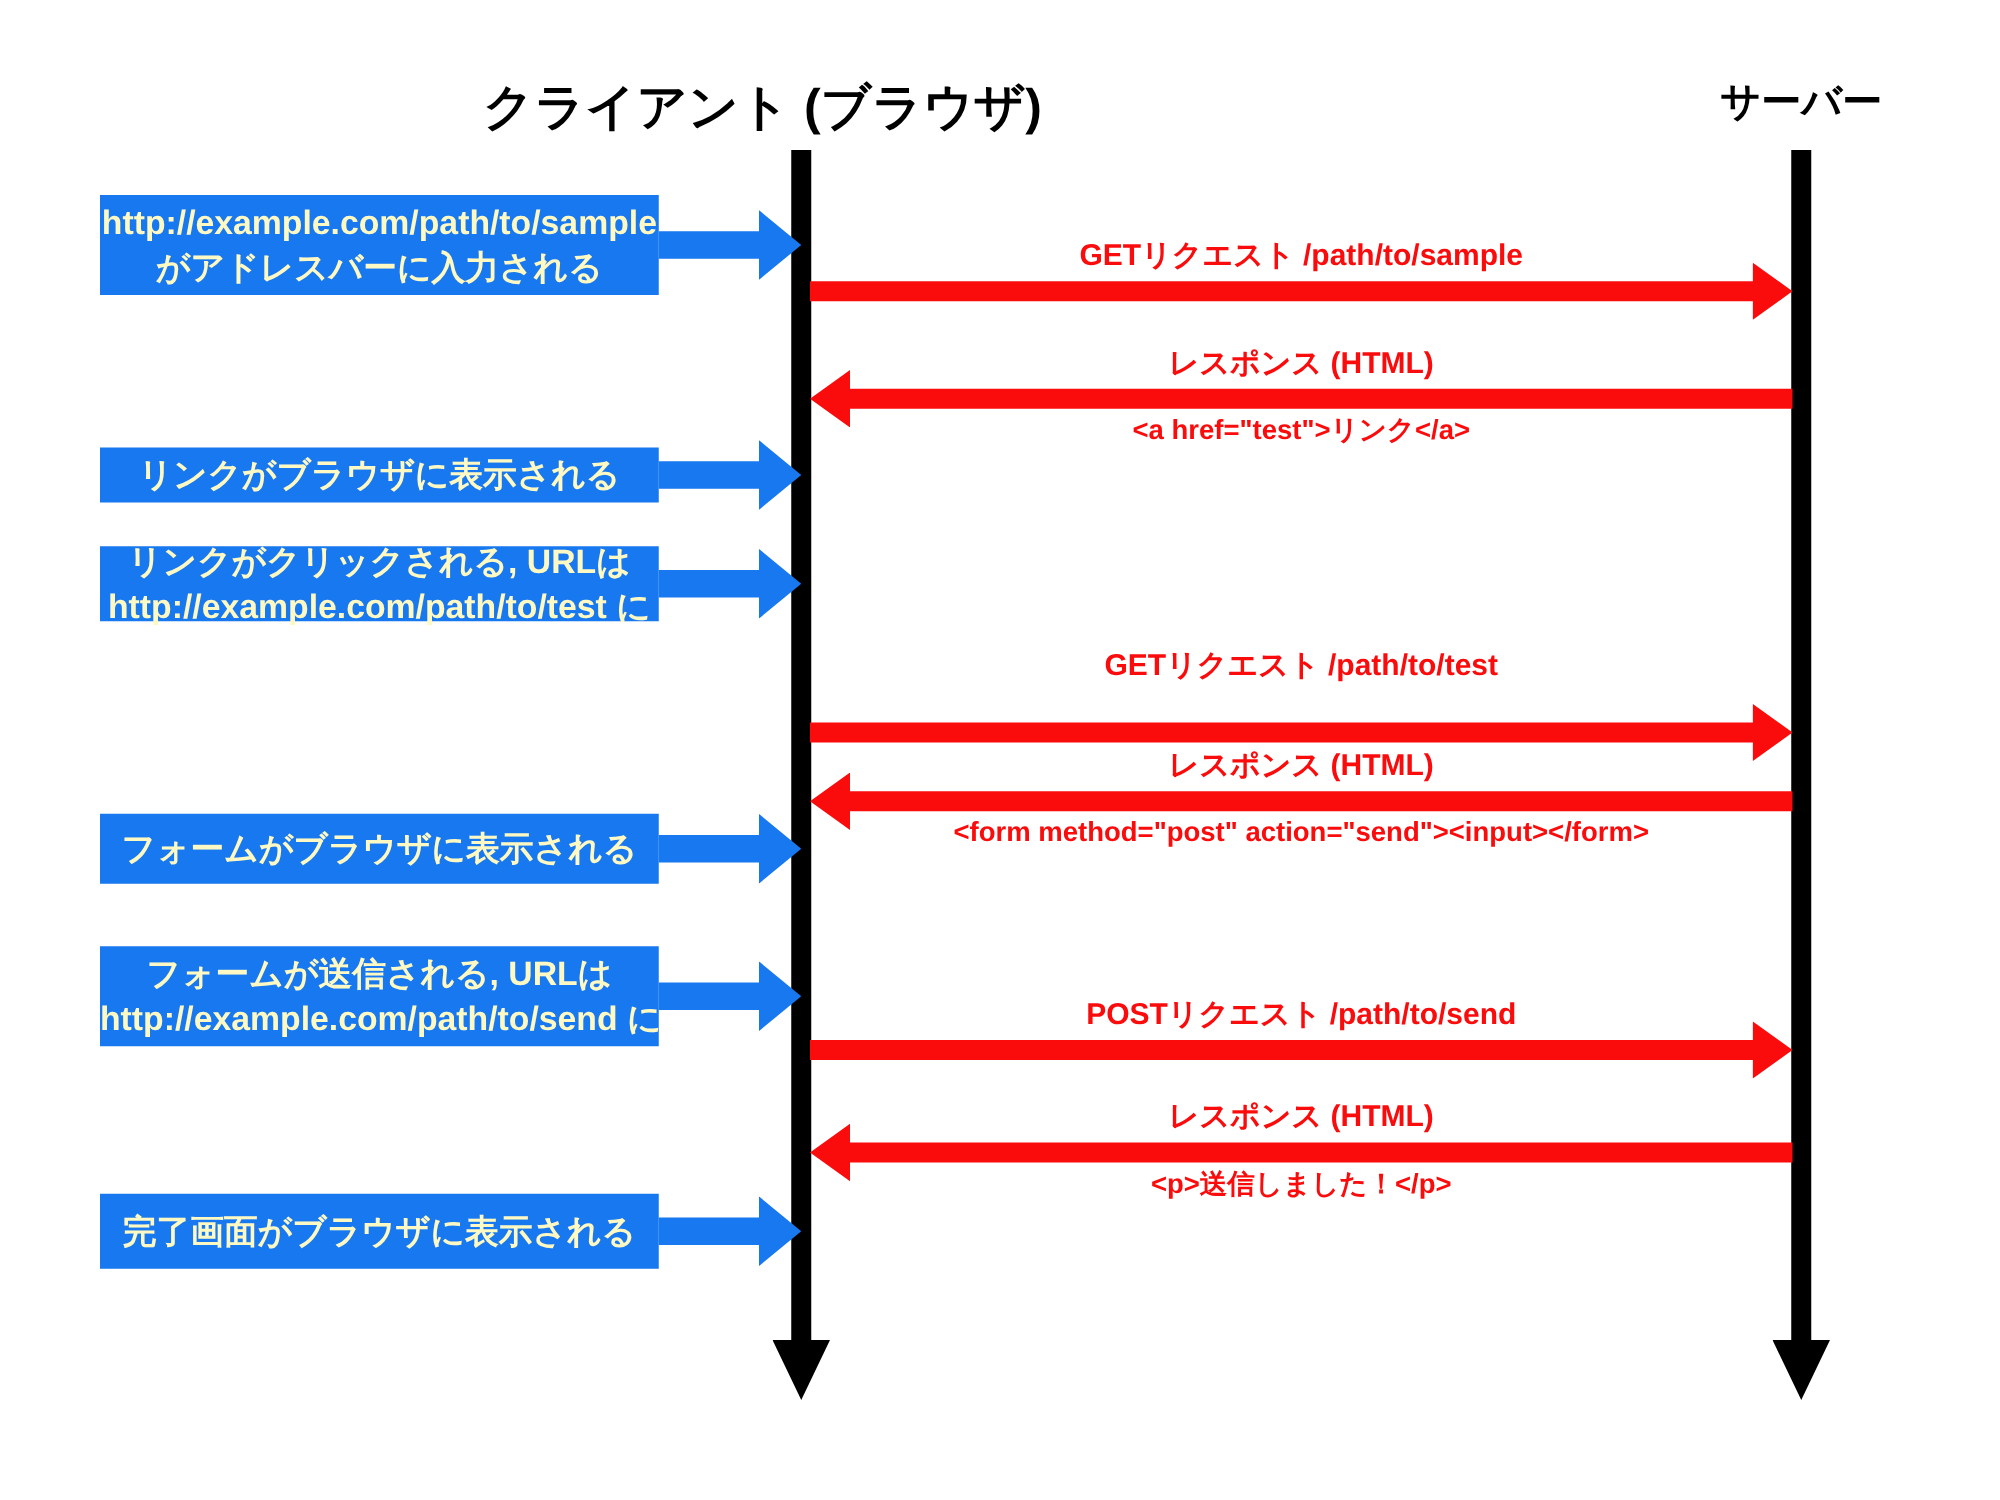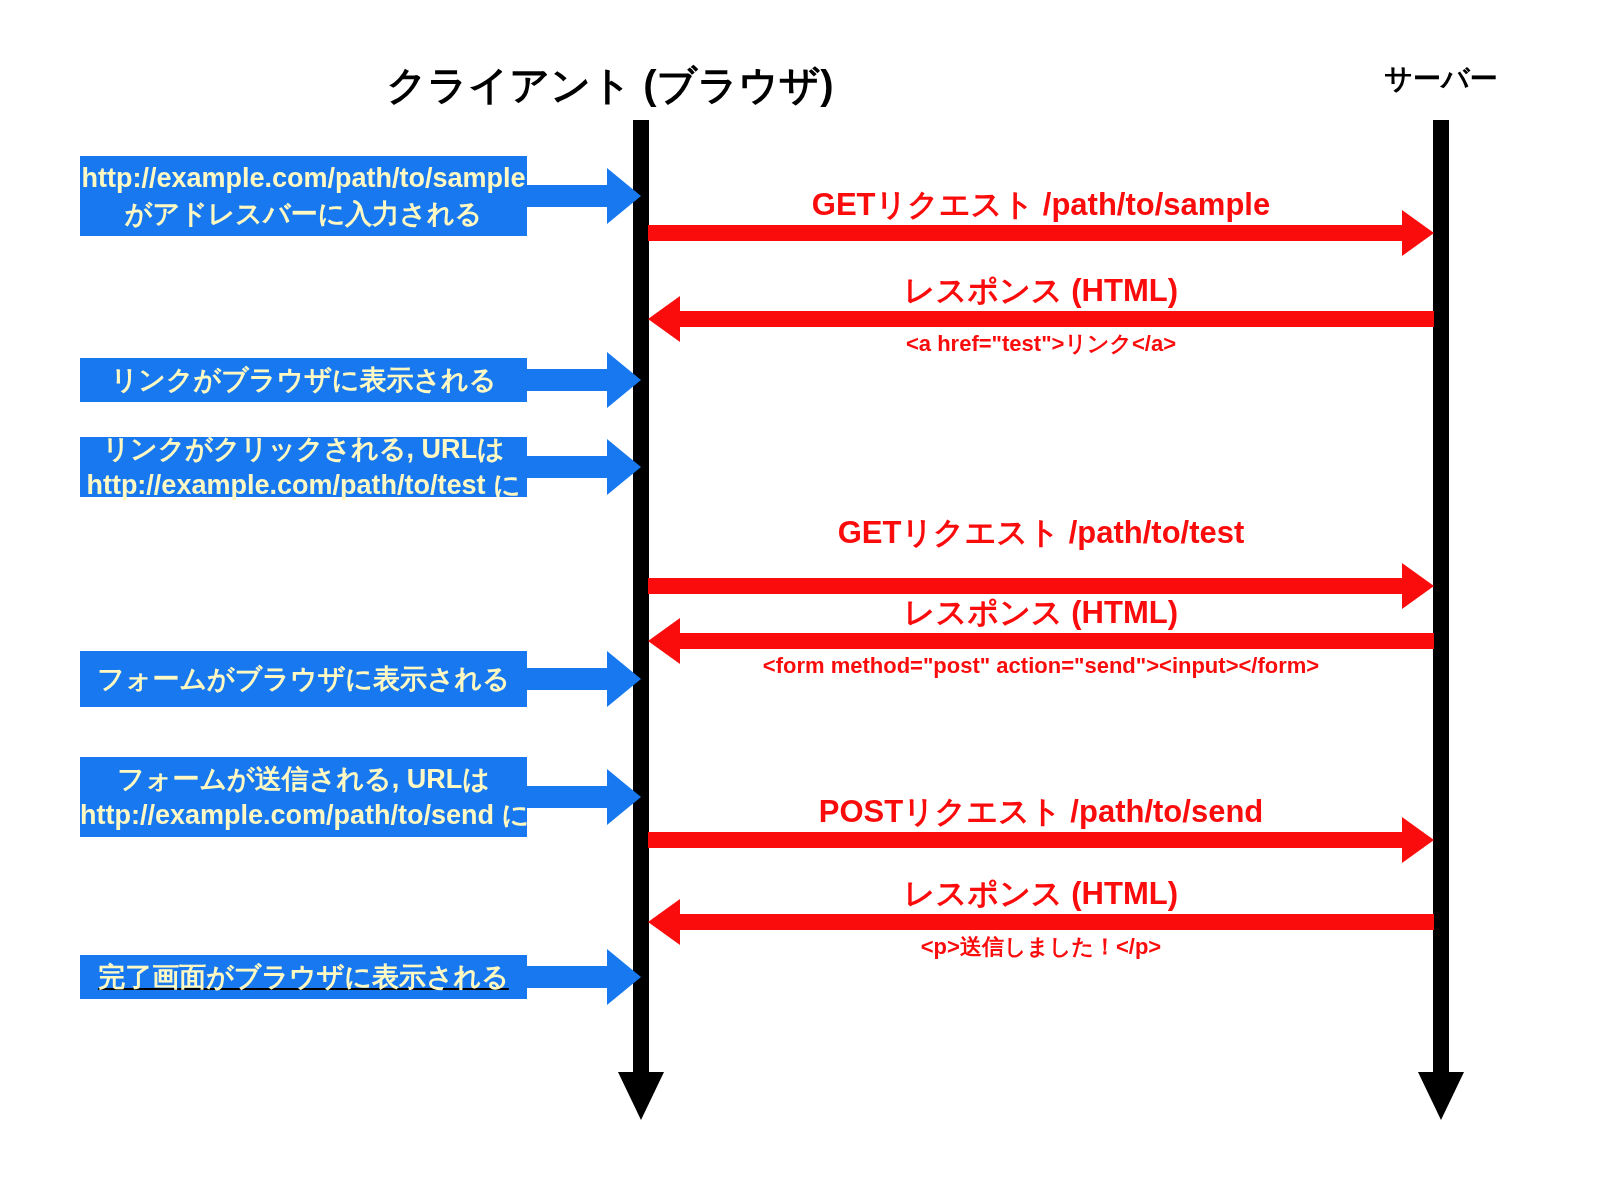--- a/index.html
+++ b/index.html
@@ -10,40 +10,40 @@
   }
   html,body{margin:0;padding:0;background:#e8e8e8;}
   .canvas{
     position:relative;width:1600px;height:1200px;background:var(--bg);
     overflow:hidden;margin:0 auto;
     font-family:"Liberation Sans","DejaVu Sans",sans-serif;
   }
   
   .actor-title{position:absolute;font-weight:bold;color:#000000;text-align:center;white-space:nowrap;}
   .actor-title.client{left:330px;width:560px;top:58px;font-size:40px;}
-  .actor-title.server{left:1281px;width:320px;top:60px;font-size:28px;}
+  .actor-title.server{left:1281px;width:320px;top:60px;font-size:32px;}
   
   .lifeline{position:absolute;top:120px;width:46px;height:1000px;}
   .lifeline.client{left:618px;}
   .lifeline.server{left:1418px;}
   .lifeline-shaft{position:absolute;left:15px;top:0;width:16px;height:952px;background:var(--black);}
   .lifeline-head{position:absolute;left:0;bottom:0;width:46px;height:48px;background:var(--black);
     clip-path:polygon(0 0,100% 0,50% 100%);}
   
   .event{position:absolute;left:80px;width:561px;display:flex;align-items:center;}
   .event-box{width:447px;height:100%;background:var(--blue);color:#fef9c3;display:flex;
     flex-direction:column;justify-content:center;text-align:center;
     font-weight:bold;font-size:27px;line-height:36px;white-space:nowrap;}
   .event-arrow{width:114px;height:56px;position:relative;flex:none;}
   .event-arrow-shaft{position:absolute;left:0;top:17px;width:84px;height:22px;background:var(--blue);}
   .event-arrow-head{position:absolute;right:0;top:0;width:34px;height:56px;background:var(--blue);
     clip-path:polygon(0 0,100% 50%,0 100%);}
   
   .msg{position:absolute;left:648px;width:786px;display:flex;flex-direction:column;align-items:center;}
-  .msg-label{font-size:31px;font-weight:bold;color:var(--red);height:34px;line-height:34px;white-space:nowrap;}
+  .msg-label{font-size:24px;font-weight:bold;color:var(--red);height:34px;line-height:34px;white-space:nowrap;}
   .msg-arrow{width:100%;height:46px;position:relative;margin-top:-12px;}
   .msg-shaft{position:absolute;top:15px;height:16px;background:var(--red);}
   .msg-arrow.right .msg-shaft{left:0;right:26px;}
   .msg-arrow.left  .msg-shaft{left:26px;right:0;}
   .msg-head{position:absolute;top:0;width:32px;height:46px;background:var(--red);}
   .msg-arrow.right .msg-head{right:0;clip-path:polygon(0 0,100% 50%,0 100%);}
   .msg-arrow.left  .msg-head{left:0;clip-path:polygon(100% 0,0 50%,100% 100%);}
   .msg-sub{font-size:22px;font-weight:bold;color:var(--red);margin-top:-12px;height:28px;line-height:28px;white-space:nowrap;}
 </style>
 </head>
@@ -109,21 +109,21 @@
     <div class="event-box">
       <div>フォームが送信される, URLは</div>
       <div>http://example.com/path/to/send に</div>
     </div>
     <div class="event-arrow">
       <div class="event-arrow-shaft"></div>
       <div class="event-arrow-head"></div>
     </div>
   </div>
 
-  <div class="event" style="top:955px;height:44px;text-decoration:underline;">
+  <div class="event" style="top:955px;height:60px;">
     <div class="event-box">
       <div>完了画面がブラウザに表示される</div>
     </div>
     <div class="event-arrow">
       <div class="event-arrow-shaft"></div>
       <div class="event-arrow-head"></div>
     </div>
   </div>
 
   <div class="msg" style="top:188px;">

